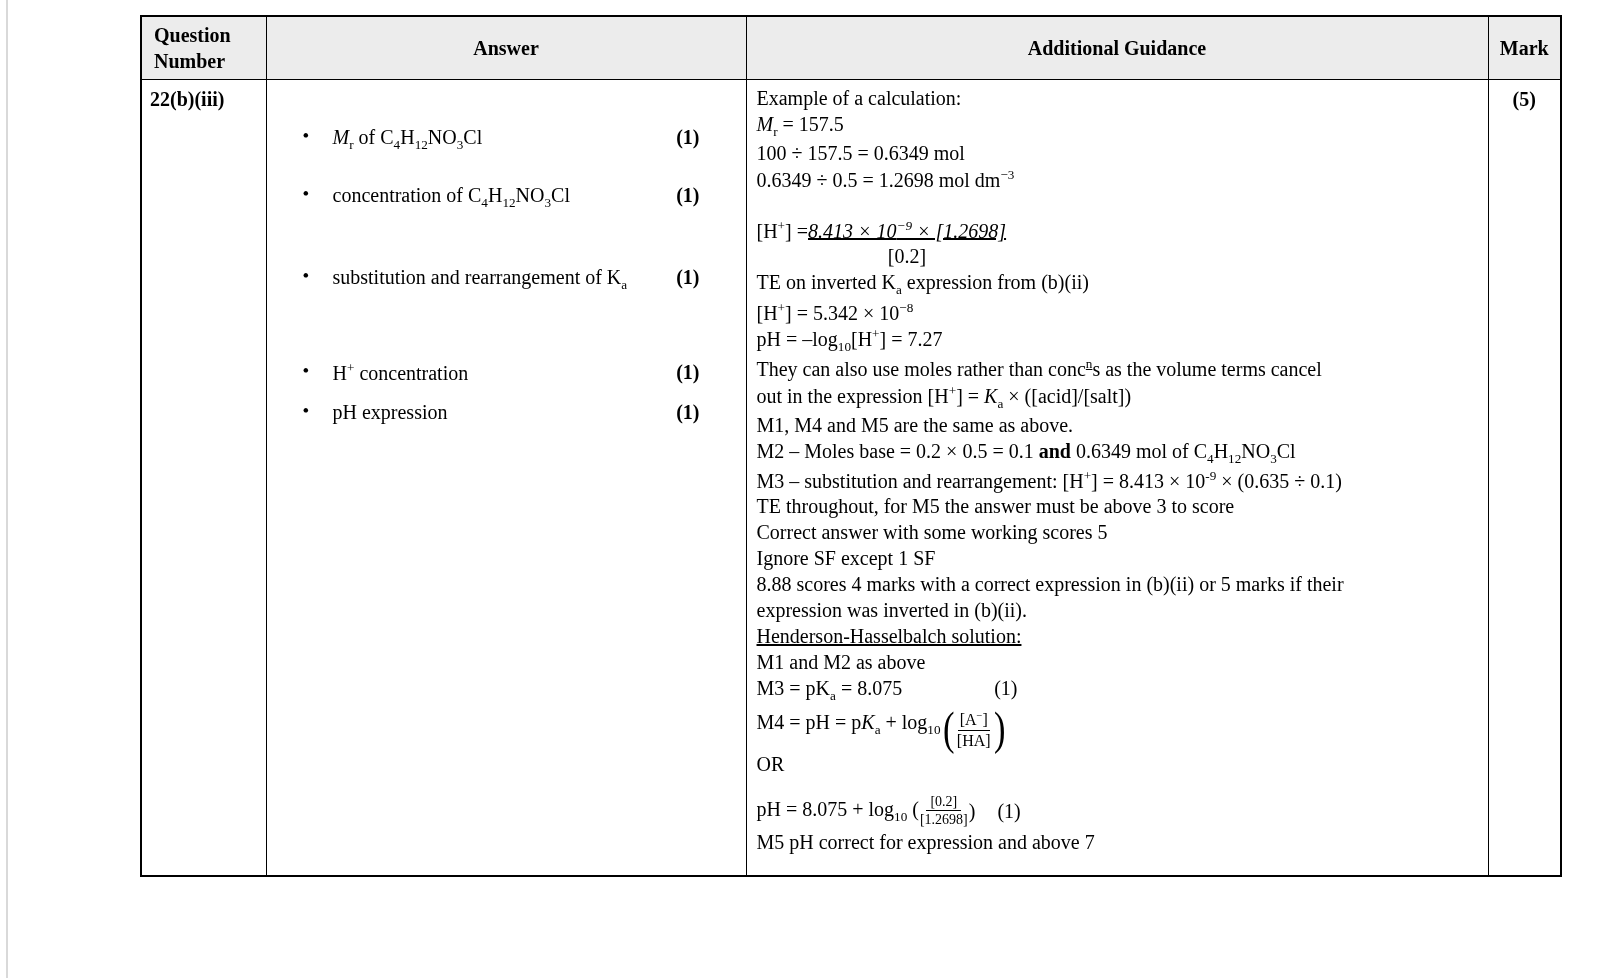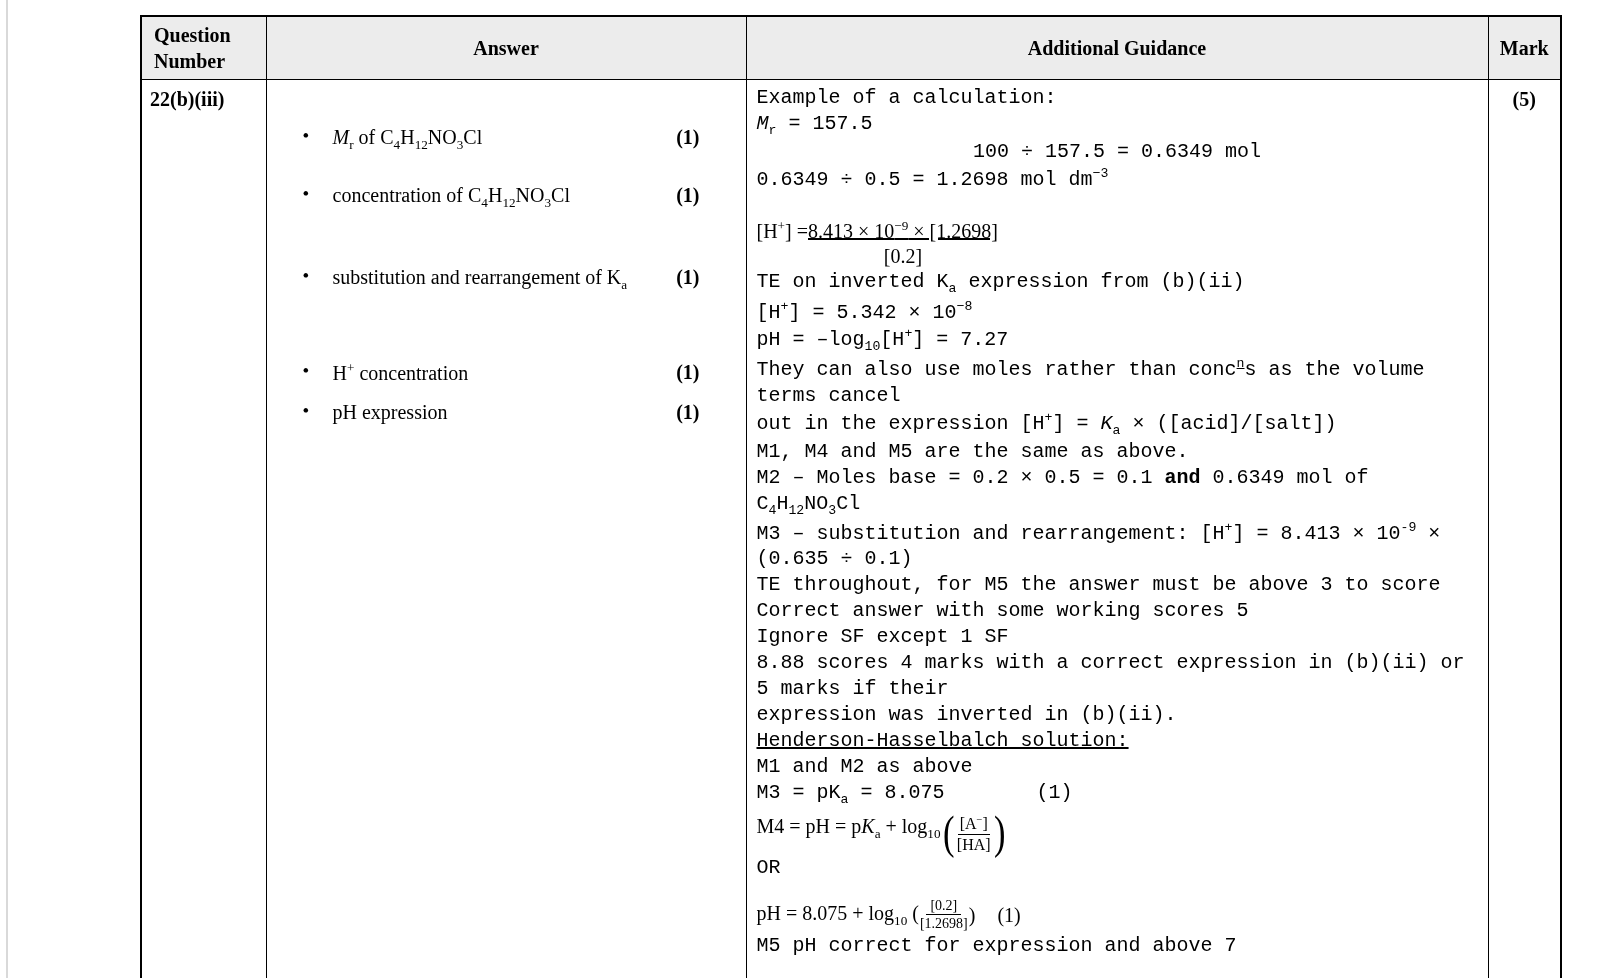--- a/index.html
+++ b/index.html
@@ -50,31 +50,31 @@
   .apoint .bullet { flex:0 0 30px; font-size:19px; }
   .apoint .apoint-text { flex:1 1 auto; padding-right:6px; }
   .apoint .apoint-mark { flex:0 0 auto; font-weight:bold; }
   .ap2 { margin-top:29px; }
   .ap3 { margin-top:53px; }
   .ap4 { margin-top:66px; }
   .ap5 { margin-top:13px; }
 
   
   td.guidance { padding:5px 10px 20px 10px; }
-  td.guidance p { margin:0;font-family:Liberation Mono, monospace; }
+  td.guidance p { margin:0; }
   .mt10 { margin-top:10px; }
   .mt12 { margin-top:12px; }
-  .mt24 { margin-top:24px;text-align:center; }
+  .mt24 { margin-top:24px; }
 
   sub { font-size:0.66em; }
   sup { font-size:0.66em; }
 
   .eq-line { display:flex; align-items:flex-start; }
   .frac { display:inline-flex; flex-direction:column; align-items:center; vertical-align:top; }
-  .frac .num { text-decoration:underline; }
+  .frac .num { text-decoration:underline;font-style:italic; }
 
   .inline-mark { font-weight:normal; }
   .gap90 { margin-left:92px; }
   .gap20 { margin-left:22px; }
 
   .m4-line { display:flex; align-items:flex-start; margin-top:4px; }
   .bigparen {
     font-size:46px; line-height:0.85; font-weight:400;
     transform:scaleX(0.75); display:inline-block;
   }

